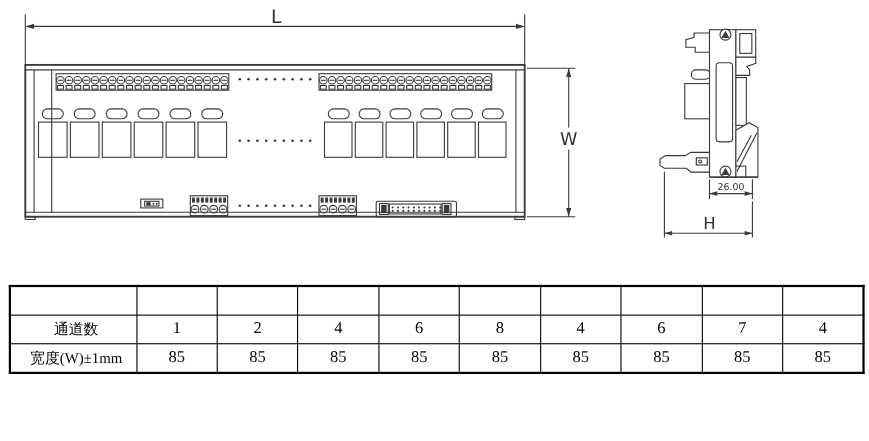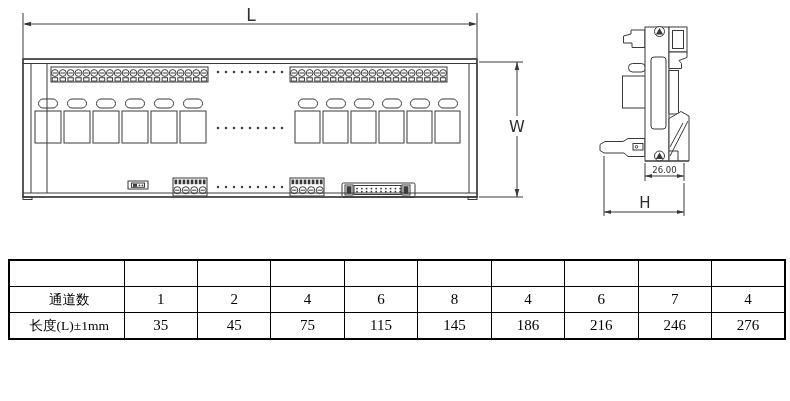--- a/index.html
+++ b/index.html
@@ -405,26 +405,26 @@
           <td>2</td>
           <td>4</td>
           <td>6</td>
           <td>8</td>
           <td>4</td>
           <td>6</td>
           <td>7</td>
           <td>4</td>
         </tr>
         <tr>
-          <td class="lbl">长度(L)±1mm</td>
-          <td>35</td>
-          <td>45</td>
-          <td>75</td>
-          <td>115</td>
-          <td>145</td>
-          <td>186</td>
-          <td>216</td>
-          <td>246</td>
-          <td>276</td>
+          <td class="lbl">宽度(W)±1mm</td>
+          <td>85</td>
+          <td>85</td>
+          <td>85</td>
+          <td>85</td>
+          <td>85</td>
+          <td>85</td>
+          <td>85</td>
+          <td>85</td>
+          <td>85</td>
         </tr>
       </tbody>
     </table>
 </div>
 
 </body></html>

